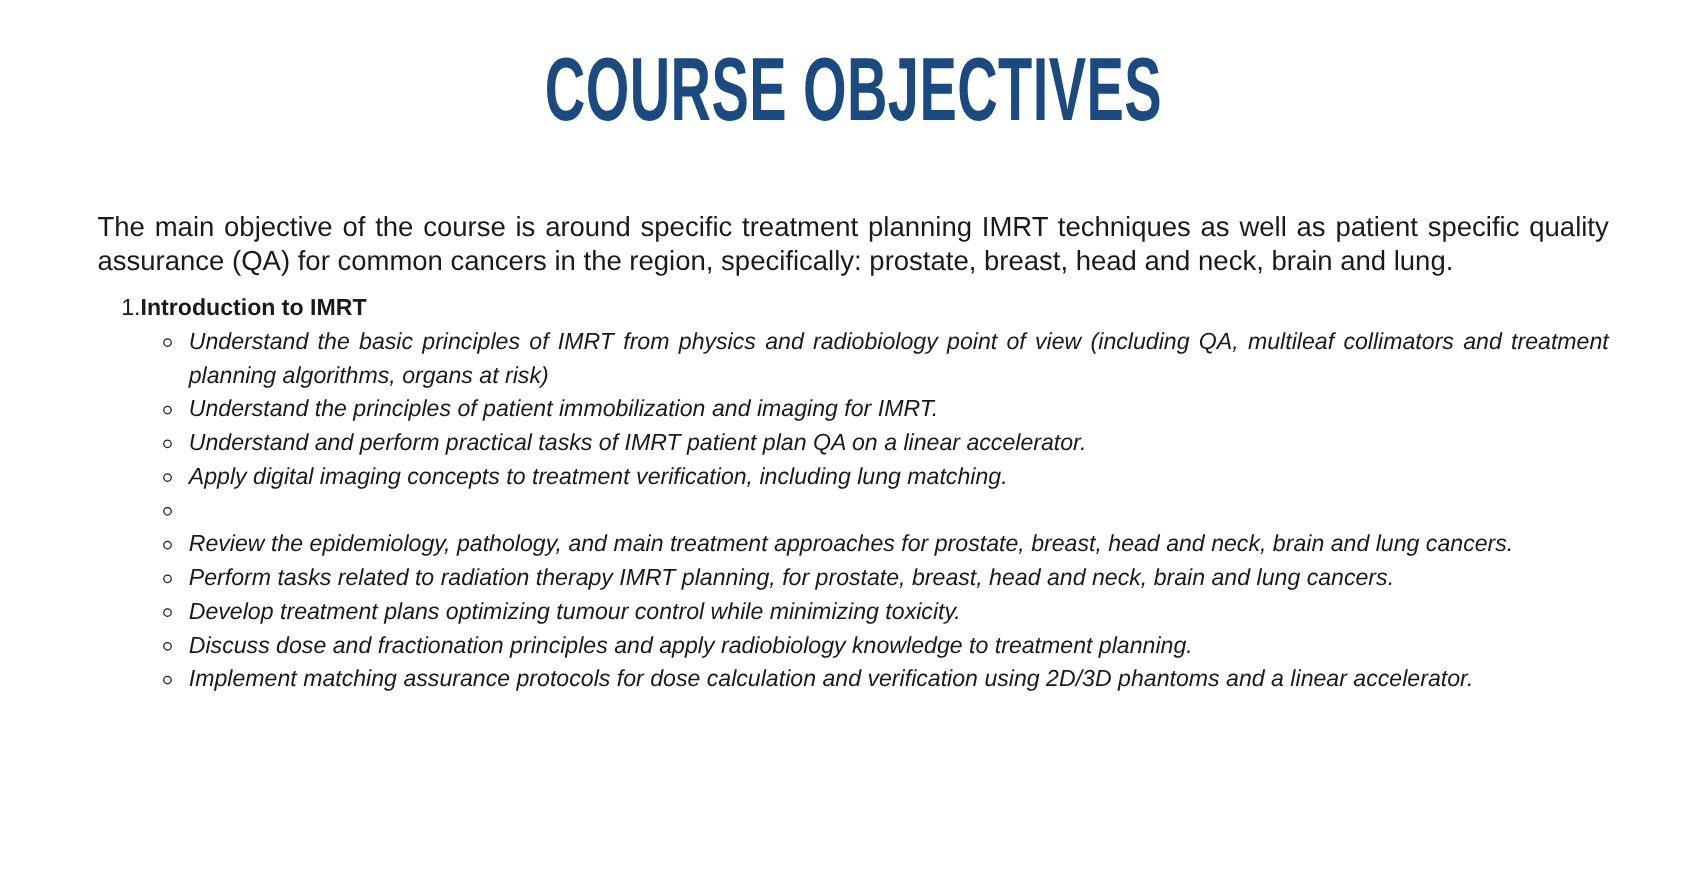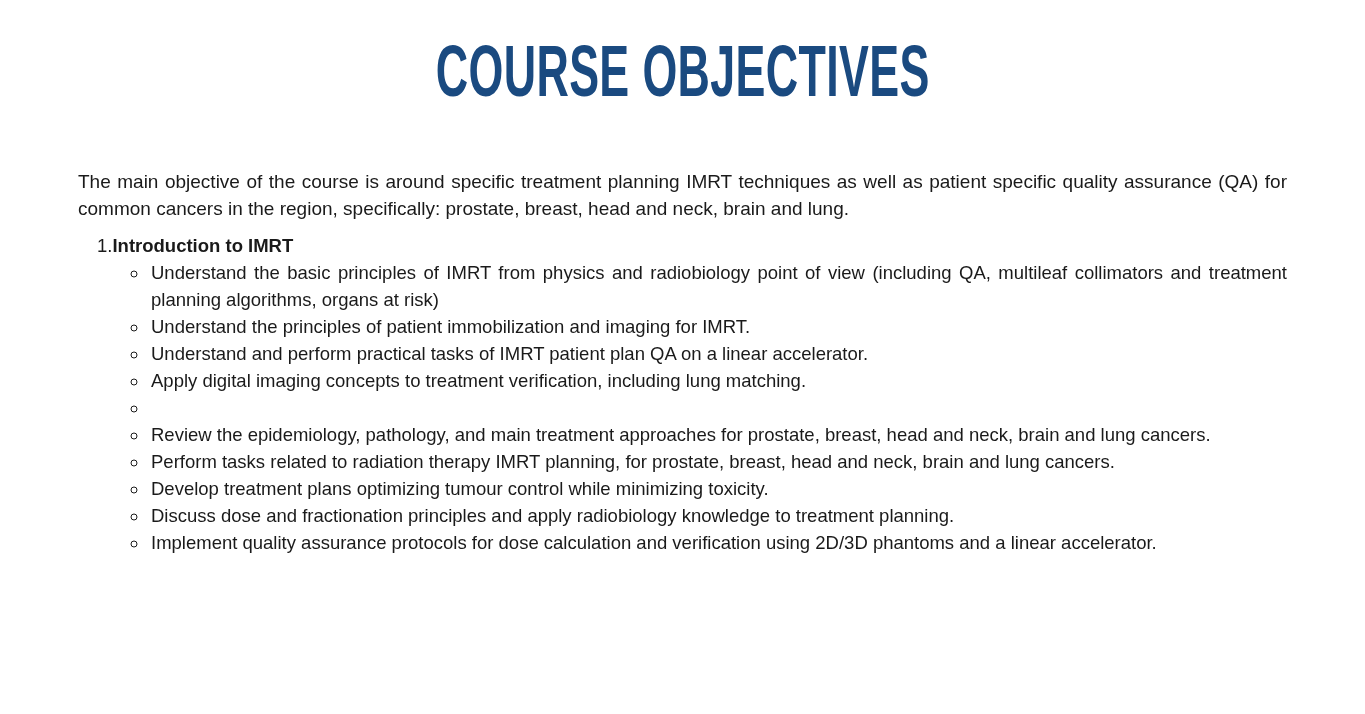--- a/index.html
+++ b/index.html
@@ -24,36 +24,36 @@
     line-height: 1;
     letter-spacing: 0.5px;
     white-space: nowrap;
     color: var(--title-blue, #1a4a80);
     transform: scale(0.70, 1.12);
     transform-origin: 50% 50%;
   }
 
   .intro {
     margin: 54px 0 0 0;
-    font-size: 19px;
+    font-size: 22px;
     line-height: 27px;
     text-align: justify;
   }
 
   .objectives { margin-top: 10px; font-size: 18.5px; line-height: 27px; }
   .obj-item { padding-left: 19px; }
   .obj-heading-line { font-weight: 700; line-height: 27px; }
   .obj-num { font-weight: 400; }
   ul.bullets {
     margin: 0;
     padding-left: 52px;
     list-style: circle outside;
     text-align: justify;
   }
-  ul.bullets li { line-height: 27px; min-height: 27px; padding-left: 2px; }
+  ul.bullets li { line-height: 27px; min-height: 27px; padding-left: 2px; font-style: italic; }
 </style>
 </head>
 <body>
 
 <div class="slide">
 
   <div class="title-wrap">
     <h1 class="title">COURSE OBJECTIVES</h1>
   </div>
 
@@ -73,18 +73,18 @@
         <li></li>
       </ul>
     </div>
 
     <div class="obj-item">
       <ul class="bullets">
         <li>Review the epidemiology, pathology, and main treatment approaches for prostate, breast, head and neck, brain and lung cancers.</li>
         <li>Perform tasks related to radiation therapy IMRT planning, for prostate, breast, head and neck, brain and lung cancers.</li>
         <li>Develop treatment plans optimizing tumour control while minimizing toxicity.</li>
         <li>Discuss dose and fractionation principles and apply radiobiology knowledge to treatment planning.</li>
-        <li>Implement quality assurance protocols for dose calculation and verification using 2D/3D phantoms and a linear accelerator.</li>
+        <li>Implement matching assurance protocols for dose calculation and verification using 2D/3D phantoms and a linear accelerator.</li>
       </ul>
     </div>
 
   </div>
 </div>
 
 </body></html>

